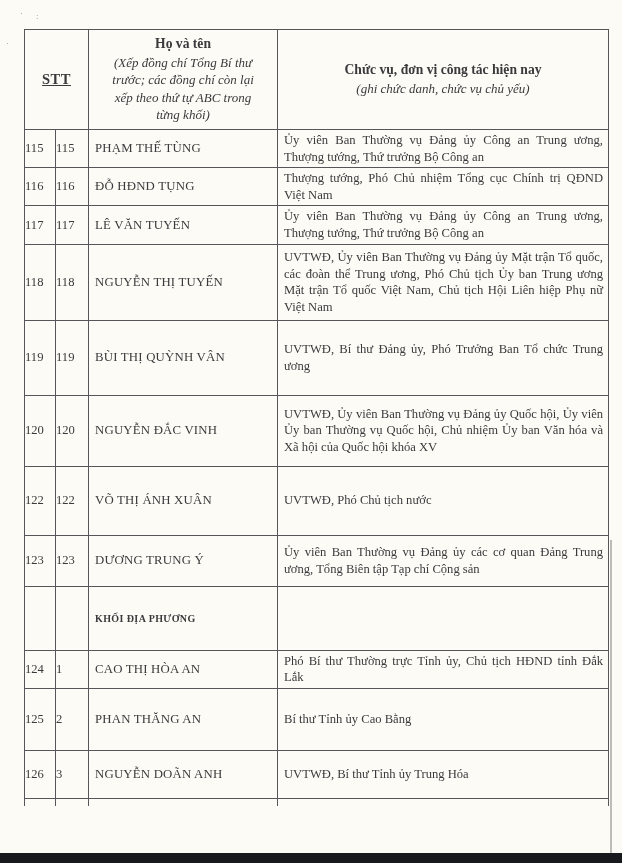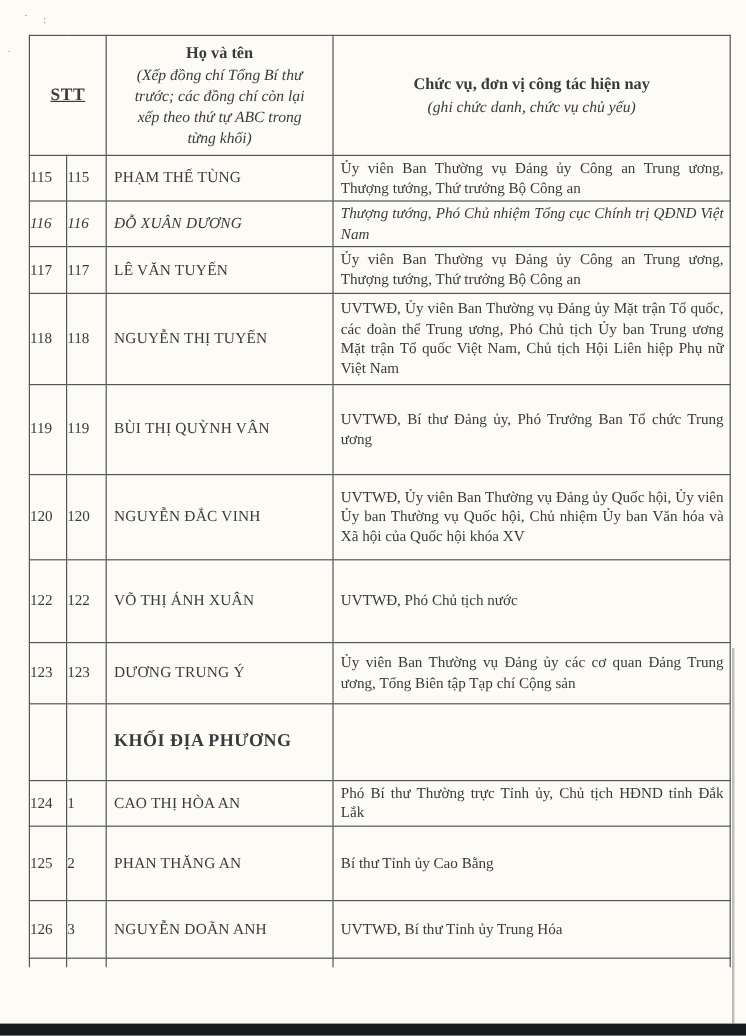--- a/index.html
+++ b/index.html
@@ -29,38 +29,38 @@
     font-weight:normal;
     overflow:hidden;
   }
   thead tr{height:100px;}
   th.h-stt{font-weight:bold;font-size:14.5px;text-align:center;letter-spacing:.5px;text-decoration:underline;}
   th.h-name,th.h-pos{text-align:center;padding:4px 18px;}
   .h-title{font-weight:bold;font-size:13.6px;margin-bottom:2px;}
   .h-sub{font-style:italic;font-size:13px;line-height:1.32;}
 
   tbody tr:nth-child(1){height:35px;}
-  tbody tr:nth-child(2){height:35px;font-style:italic;}
+  tbody tr:nth-child(2){height:35px;}
   tbody tr:nth-child(3){height:33px;}
   tbody tr:nth-child(4){height:76px;}
   tbody tr:nth-child(5){height:75px;}
   tbody tr:nth-child(6){height:71px;}
   tbody tr:nth-child(7){height:69px;}
   tbody tr:nth-child(8){height:51px;}
   tbody tr:nth-child(9){height:64px;margin-left:23px;}
   tbody tr:nth-child(10){height:33px;}
   tbody tr:nth-child(11){height:62px;}
   tbody tr:nth-child(12){height:48px;}
   tbody tr:nth-child(13){height:40px;text-decoration:underline;}
   tbody tr.stub{height:8px;}
   tbody tr.stub td{border-bottom:none;}
 
   td.c-stt,td.c-no{font-size:12.6px;}
   td.c-name{font-size:12.8px;padding-left:6px;letter-spacing:.2px;white-space:nowrap;}
-  td.c-name.section-cell{font-weight:bold;font-size:15px;letter-spacing:.4px;white-space:nowrap;}
+  td.c-name.section-cell{font-weight:bold;font-size:10px;letter-spacing:.4px;white-space:nowrap;}
   td.c-pos{font-size:12.6px;line-height:1.32;padding:2px 5px 2px 6px;text-align:justify;}
 
   
   .page-edge{position:absolute;left:610px;top:540px;width:2px;height:313px;background:#bdbcb8;}
   .scan-bar{position:absolute;left:0;top:853px;width:622px;height:10px;background:#17191d;}
 </style>
 </head>
 <body>
 
 <div class="page">
@@ -92,21 +92,21 @@
     <tbody id="rows">
         <tr>
           <td class="c-stt">115</td>
           <td class="c-no">115</td>
           <td class="c-name">PHẠM THẾ TÙNG</td>
           <td class="c-pos">Ủy viên Ban Thường vụ Đảng ủy Công an Trung ương, Thượng tướng, Thứ trưởng Bộ Công an</td>
         </tr>
         <tr>
           <td class="c-stt">116</td>
           <td class="c-no">116</td>
-          <td class="c-name">ĐỖ XUÂN DƯƠNG</td>
+          <td class="c-name">ĐỖ HĐND TỤNG</td>
           <td class="c-pos">Thượng tướng, Phó Chủ nhiệm Tổng cục Chính trị QĐND Việt Nam</td>
         </tr>
         <tr>
           <td class="c-stt">117</td>
           <td class="c-no">117</td>
           <td class="c-name">LÊ VĂN TUYẾN</td>
           <td class="c-pos">Ủy viên Ban Thường vụ Đảng ủy Công an Trung ương, Thượng tướng, Thứ trưởng Bộ Công an</td>
         </tr>
         <tr>
           <td class="c-stt">118</td>

